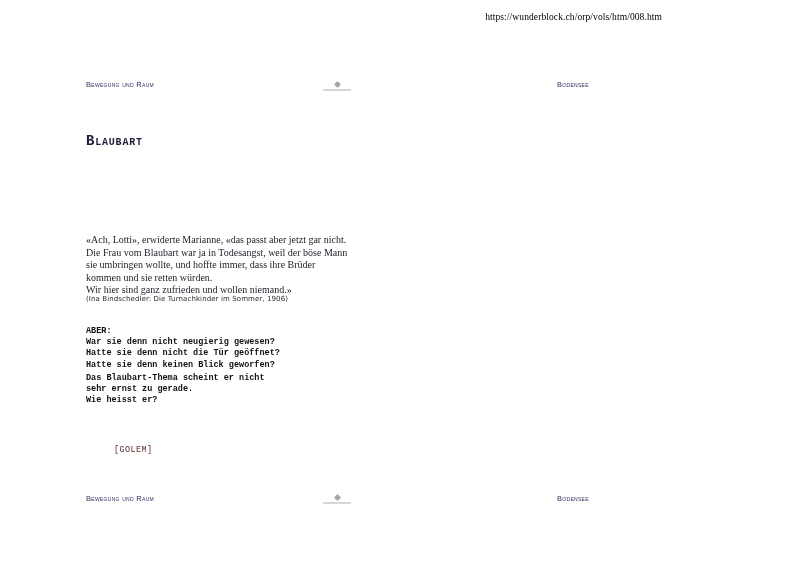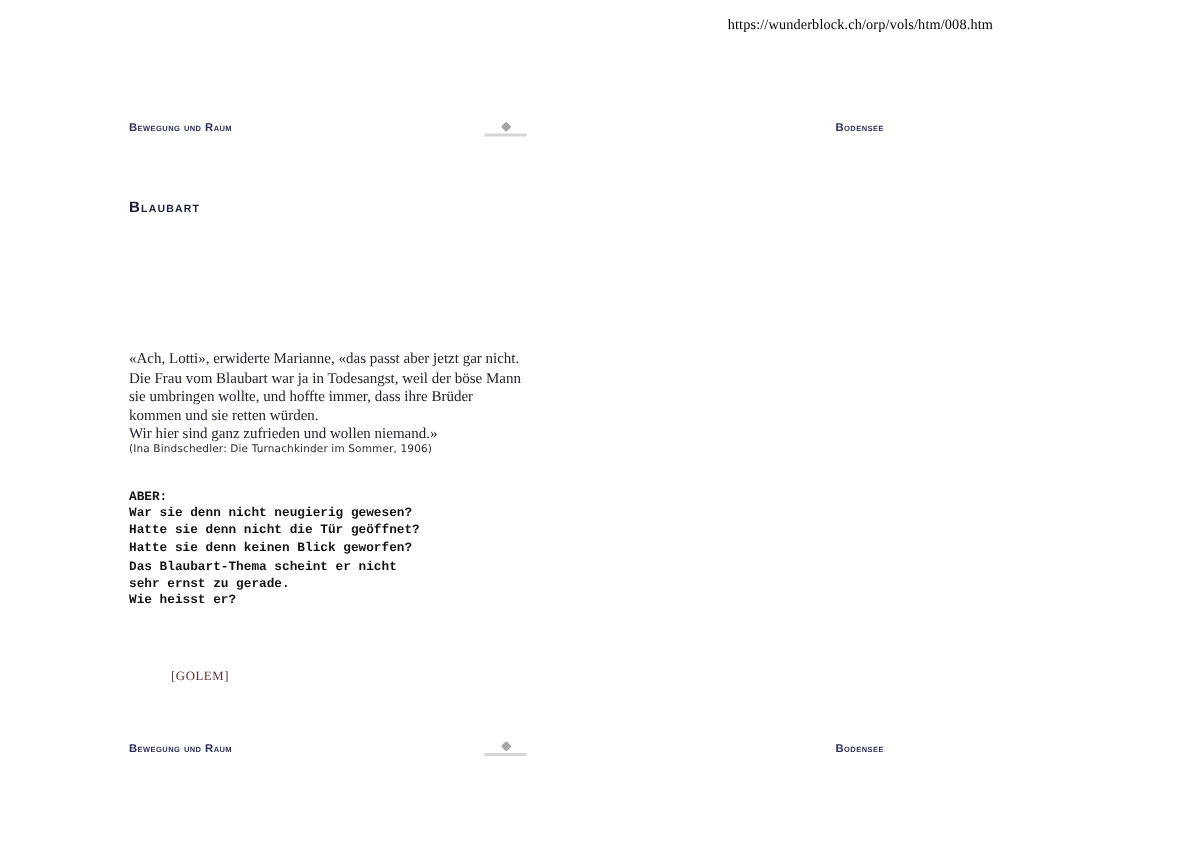--- a/index.html
+++ b/index.html
@@ -9,41 +9,41 @@
   }
   .url {
     position:absolute; top:12px; right:18px;
     font-family:"Liberation Serif", serif; font-size:9.5px; color:#000;
     letter-spacing:0.1px;
   }
   .navlabel {
     position:absolute;
     font-family:"Liberation Sans", sans-serif;
     font-variant:small-caps; font-size:7.5px; letter-spacing:0.3px;
-    color:var(--c-nav,#2f2f5f); text-decoration:none; cursor:pointer;font-weight:bold;
+    color:var(--c-nav,#2f2f5f); text-decoration:none; cursor:pointer;
   }
   .hdr-left  { left:86px;  top:80px; }
   .hdr-right { left:557px; top:80px; }
   .ftr-left  { left:86px;  top:494px; }
   .ftr-right { left:557px; top:494px; }
   .ornament {
     position:absolute; width:28px;
     display:flex; flex-direction:column; align-items:center;
   }
   .orn-hdr { left:323px; top:82px; }
   .orn-ftr { left:323px; top:495px; }
   .diamond {
     width:5px; height:5px; background:var(--c-ornament-diamond,#a6a6a6);
     transform:rotate(45deg); border-radius:1px; margin-bottom:2px;
   }
   .rule { width:28px; height:2px; background:var(--c-ornament-rule,#d6d6d6); }
   .title {
     position:absolute; left:86px; top:133px;
-    font-family:Liberation Sans, sans-serif; font-weight:bold;
-    font-variant:small-caps; font-size:10px; letter-spacing:0.8px;
+    font-family:Liberation Mono, monospace; font-weight:bold;
+    font-variant:small-caps; font-size:14px; letter-spacing:0.8px;
     color:var(--c-title,#1e1e3a);
     text-align:right;
   }
   .body-par {
     position:absolute; left:86px;
     font-family:"Liberation Serif", serif; font-size:10px;
     line-height:12.6px; color:var(--c-body,#23232e);
     white-space:pre-line;
   }
   .par1 { top:168px; }
@@ -56,21 +56,21 @@
   .monoblock {
     position:absolute; left:86px;
     font-family:"Liberation Mono", monospace; font-weight:bold;
     font-size:8.5px; line-height:11.2px; color:var(--c-mono,#121212);
     white-space:pre-line;
   }
   .mono1 { top:326px; }
   .mono2 { top:373px; }
   .golem {
     position:absolute; left:86px; top:445px;
-    font-family:Liberation Serif, serif; font-size:8.5px;
+    font-family:Liberation Mono, monospace; font-size:8.5px;
     color:var(--c-golem,#5e2d2d); letter-spacing:0.4px;
     text-decoration:none; cursor:pointer;padding-left:28px;
   }
 </style>
 </head>
 <body>
 
 <div class="page">
 
   <div class="url">https://wunderblock.ch/orp/vols/htm/008.htm</div>

